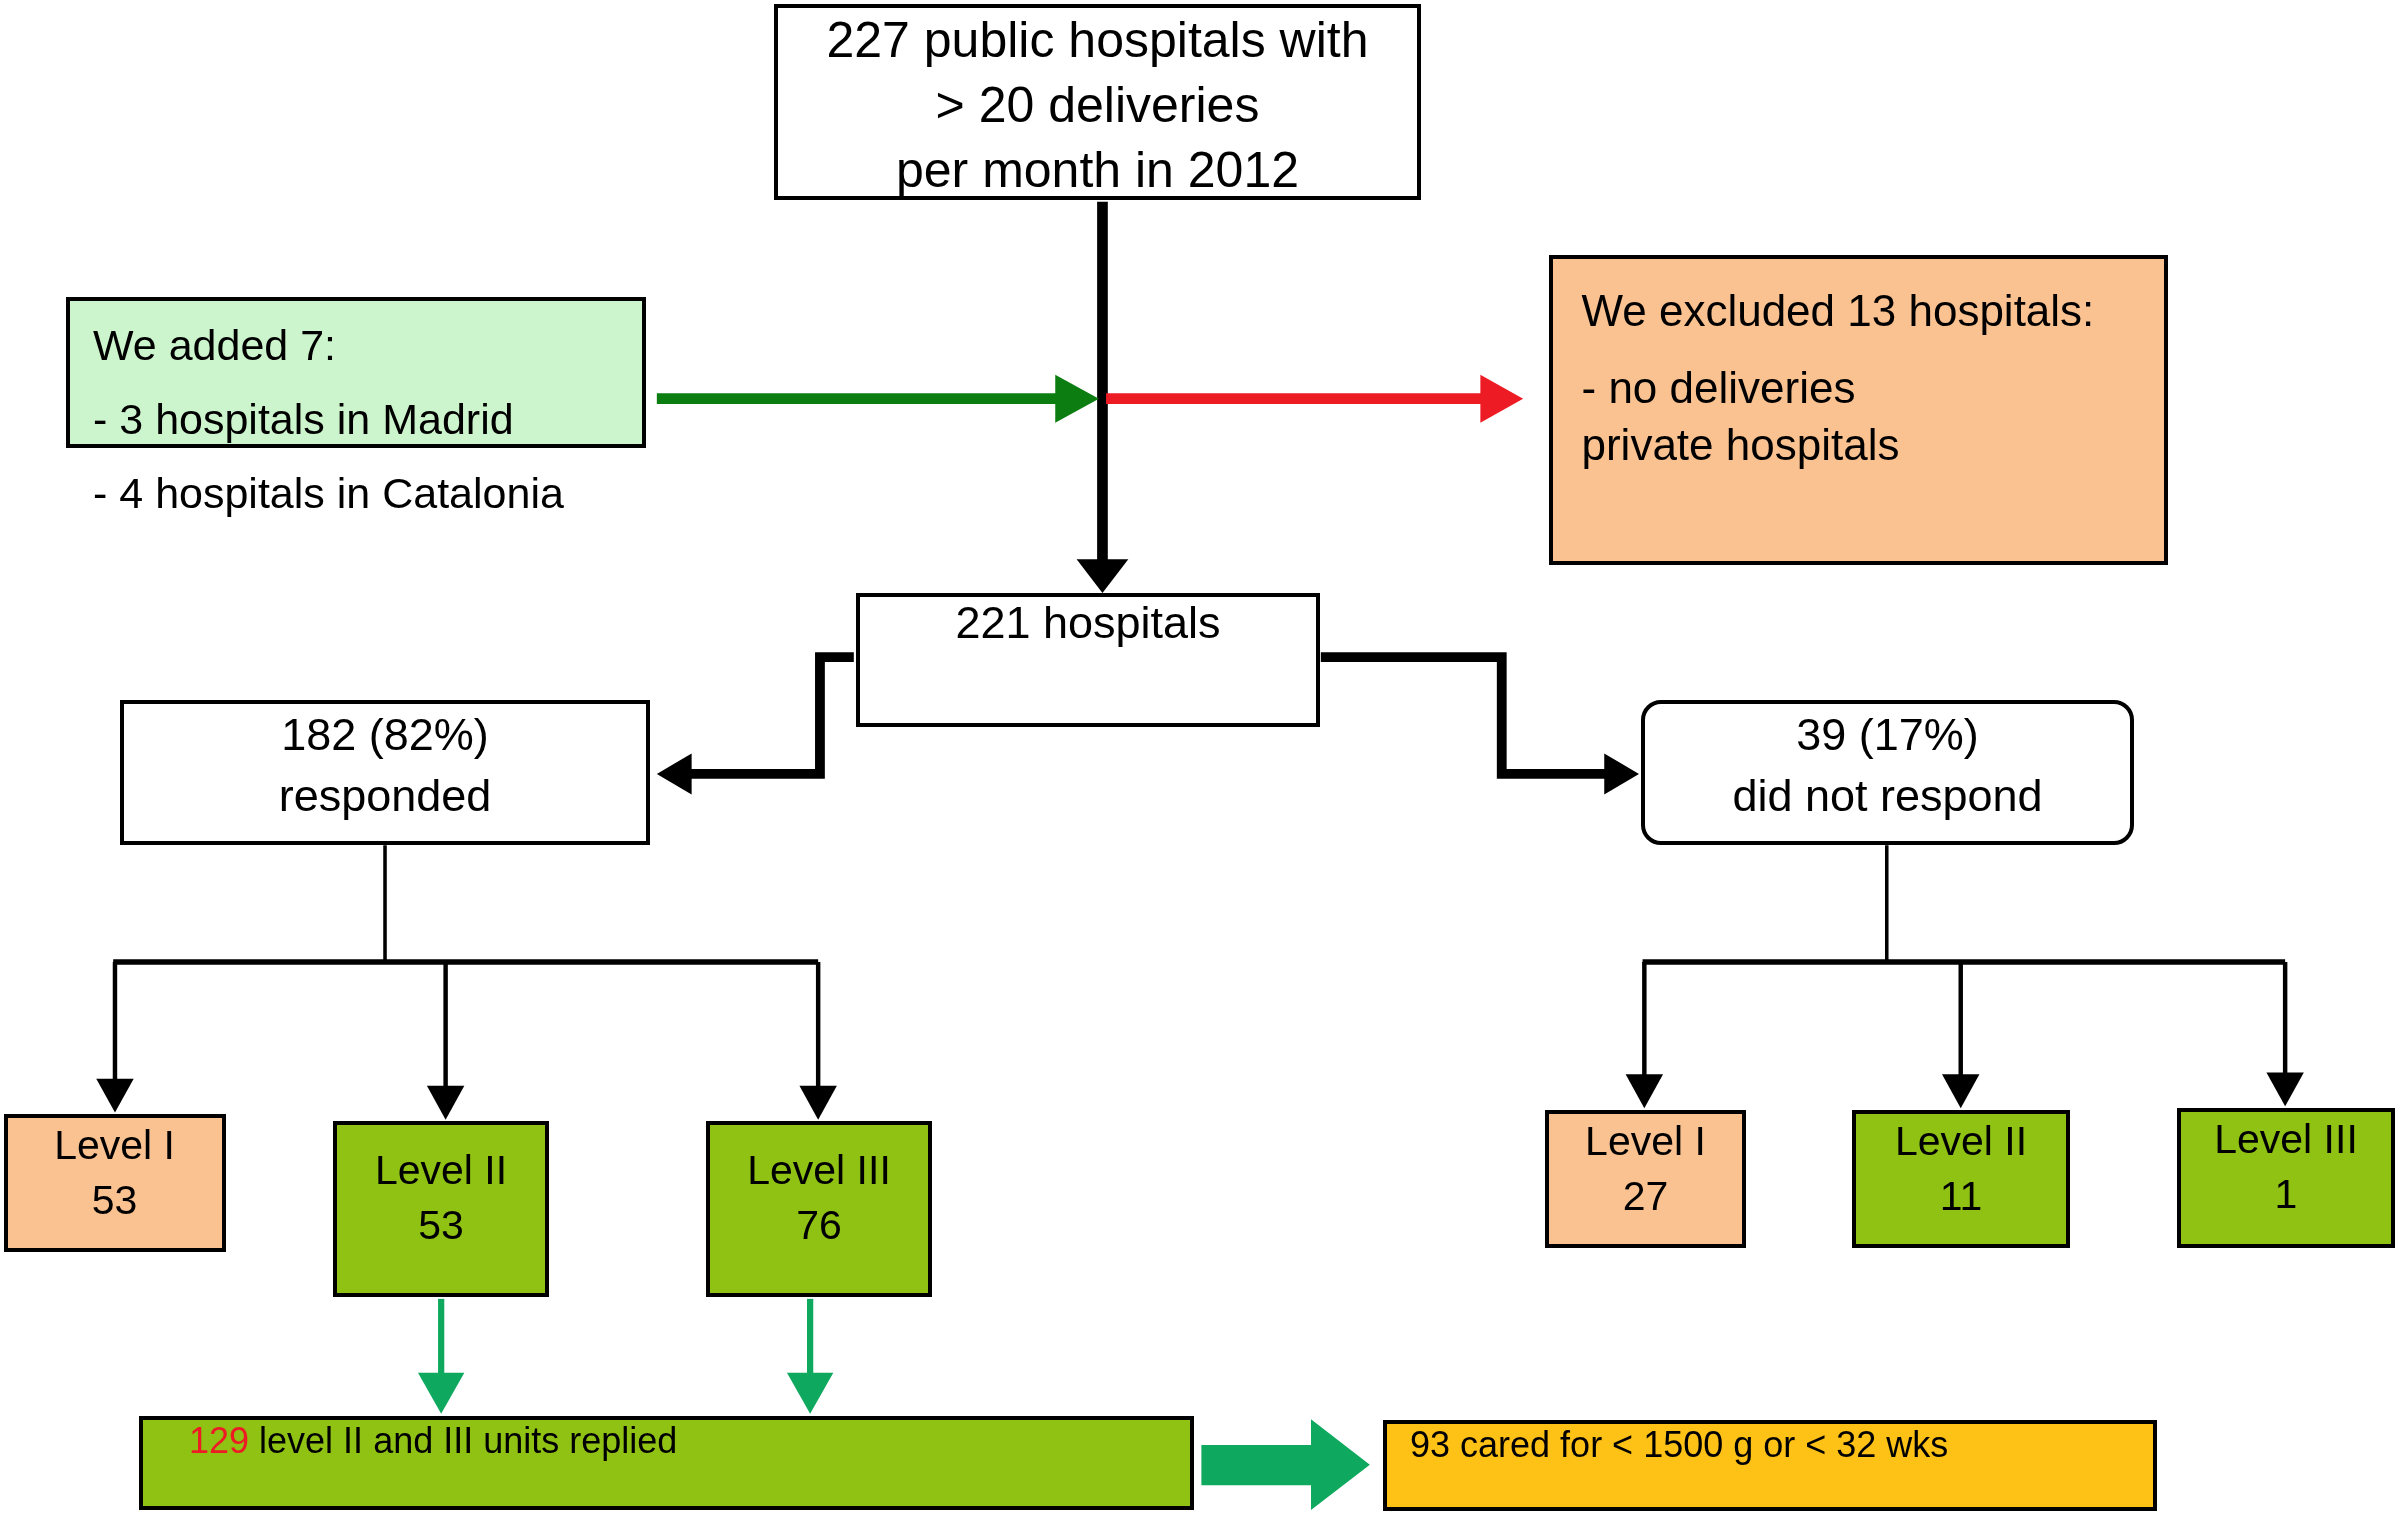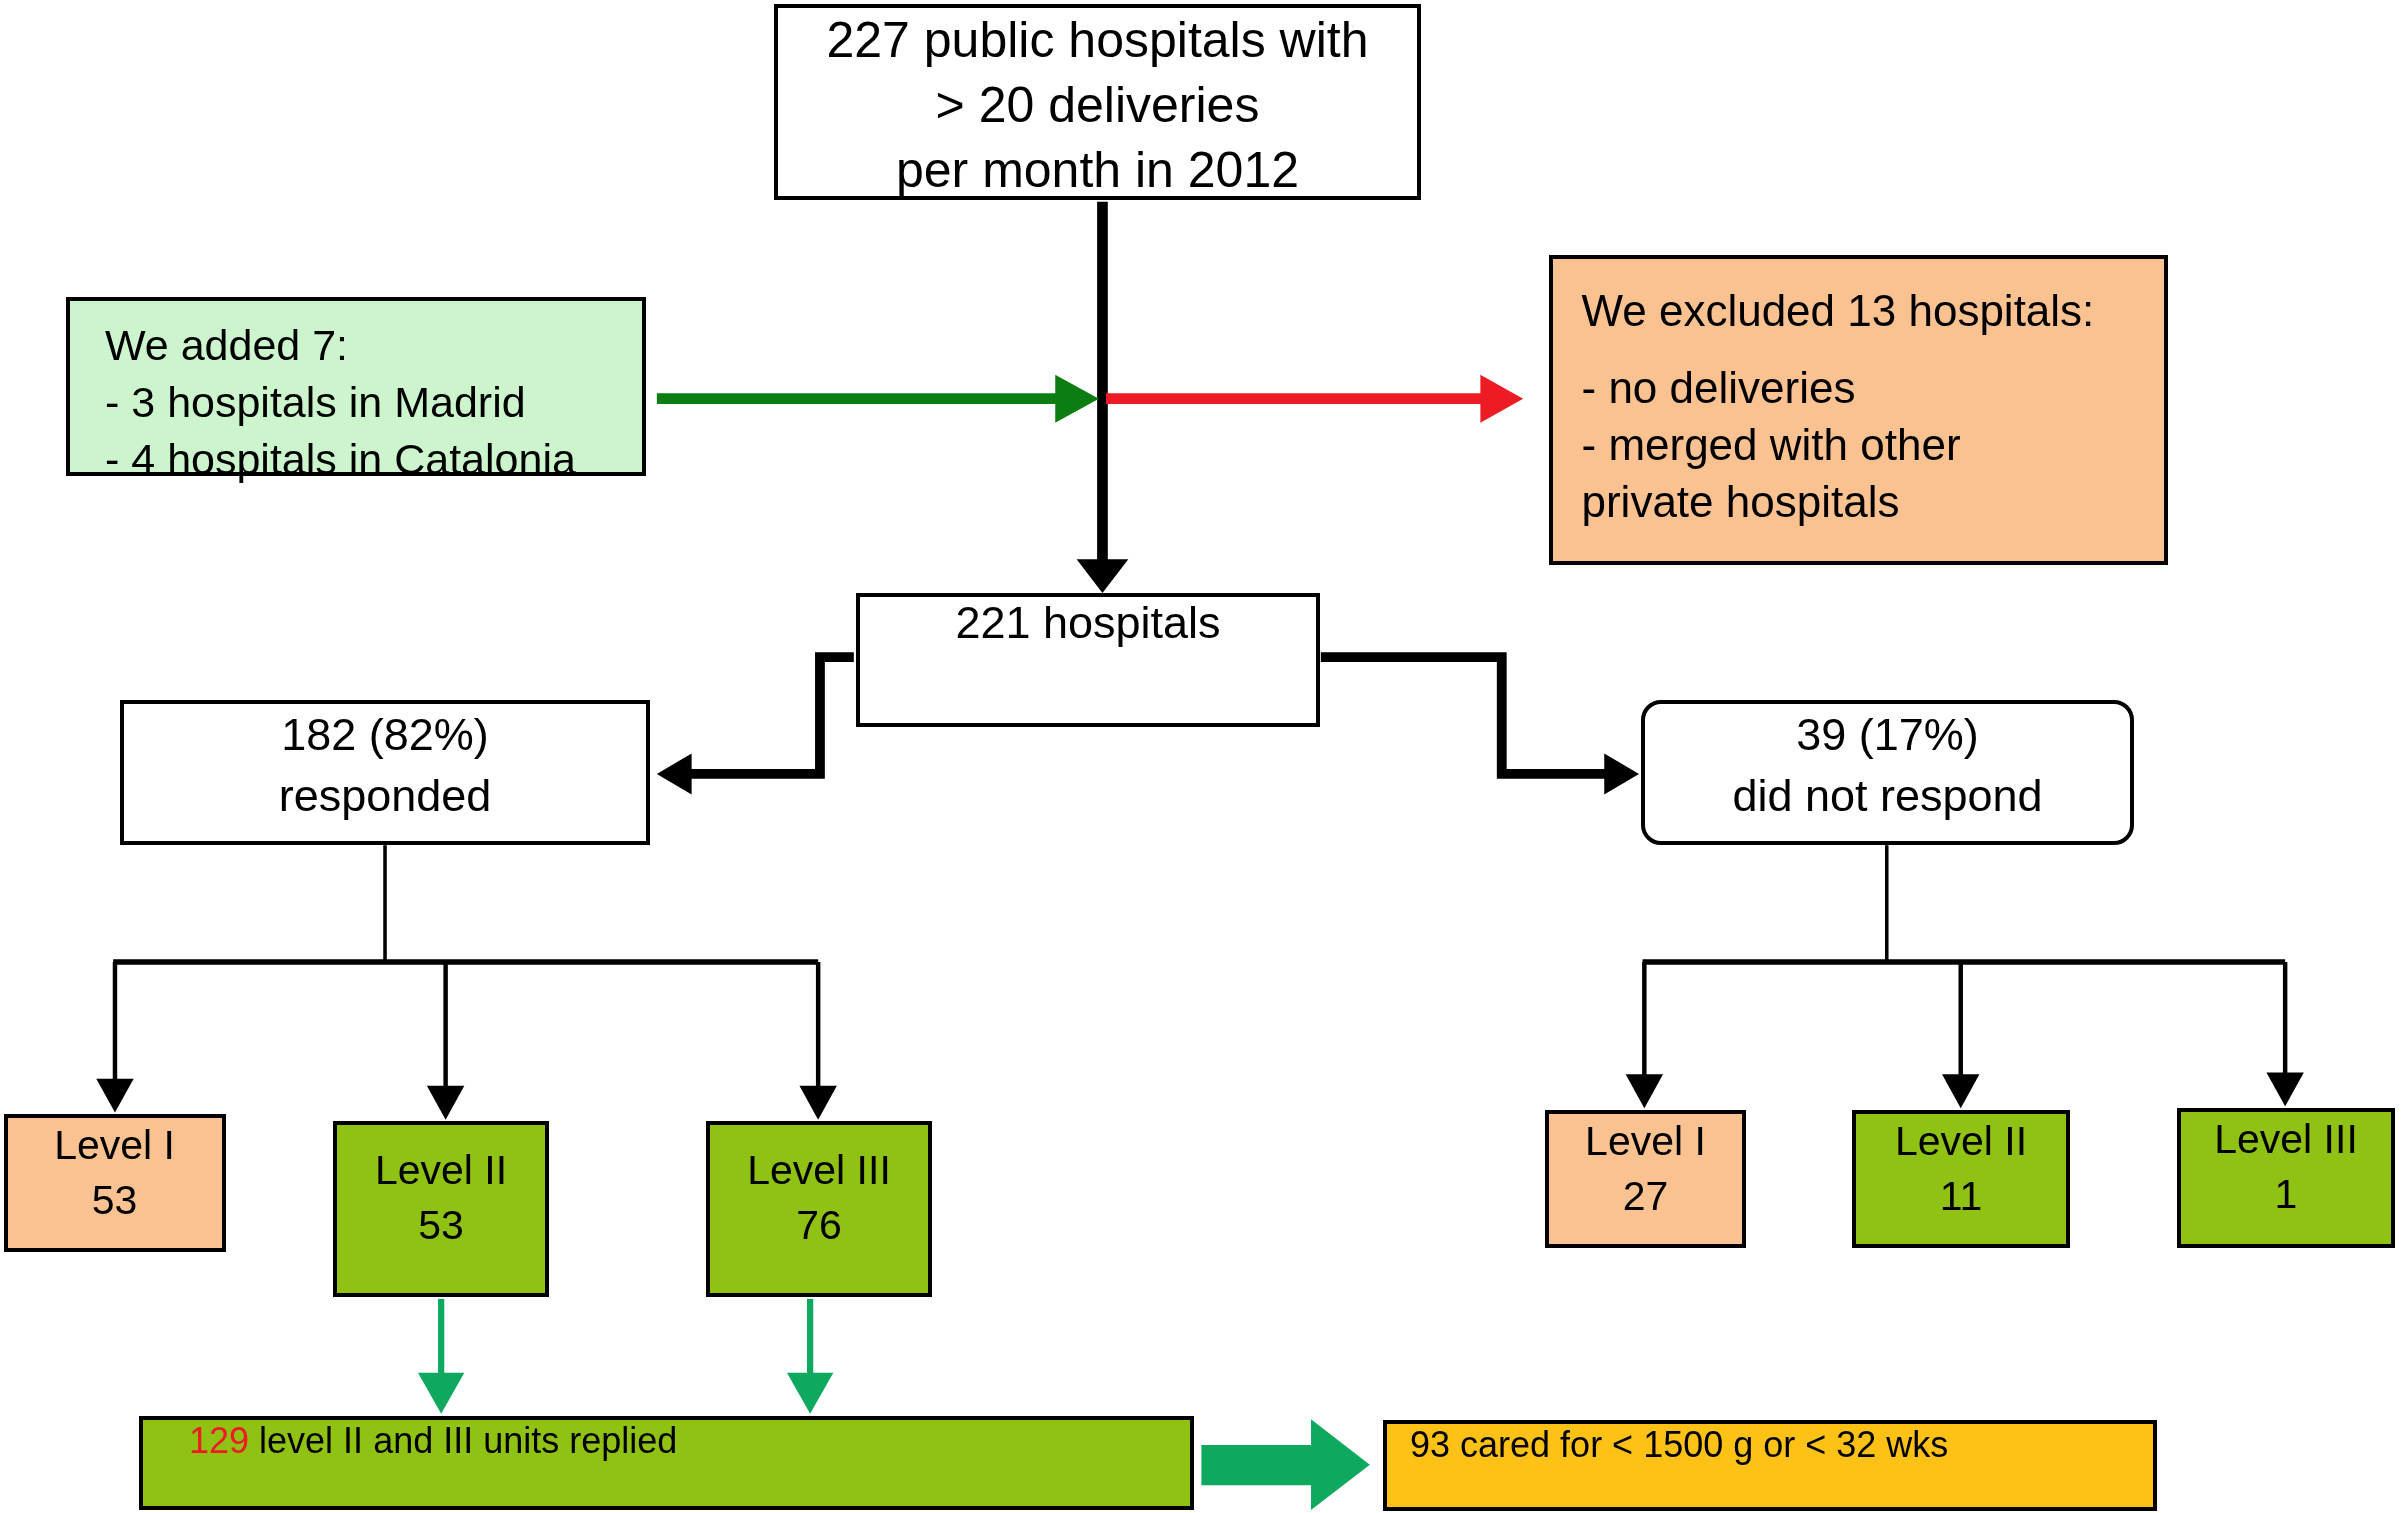--- a/index.html
+++ b/index.html
@@ -23,21 +23,21 @@
     justify-content: flex-start;
     align-items: center;
     text-align: center;
   }
   .box.note {
     justify-content: flex-start;
     align-items: flex-start;
     text-align: left;
   }
   .start    { left: 774px;  top: 3.6px;    width: 647px; height: 196px; font-size: 50px; line-height: 65px; }
-  .added    { left: 66px;   top: 297px;  width: 580px; height: 179px; font-size: 43px; line-height: 57px; padding: 16px 0 0 35px; }
+  .added    { left: 66px;   top: 297px;  width: 580px; height: 151px; font-size: 43px; line-height: 57px; padding: 16px 0 0 23px; gap: 17px; }
   .excluded { left: 1525px; top: 255px;  width: 619px; height: 310px; font-size: 44px; line-height: 57px; padding: 23px 0 0 28.5px; margin-left: 24px; }
   .excluded .ln:first-child { margin-bottom: 19.6px; }
   .pool     { left: 856px;  top: 593px;  width: 464px; height: 134px; font-size: 45px; }
   .resp     { left: 120px;  top: 700px;  width: 530px; height: 145px; font-size: 45px; line-height: 61px; }
   .noresp   { left: 1641px; top: 700px;  width: 493px; height: 145px; font-size: 45px; line-height: 61px; border-radius: 20px; }
   .lvl      { font-size: 41px; line-height: 55px; }
   .lvl.top-align { justify-content: flex-start; padding-top: 18px; }
   .l1l { left: 3.6px;    top: 1114px; width: 222px; height: 138px; }
   .l2l { left: 333px;  top: 1121px; width: 216px; height: 176px; }
   .l3l { left: 706px;  top: 1121px; width: 226px; height: 176px; }
@@ -114,21 +114,20 @@
 
   <div class="box note added" style="background-color: rgb(205, 245, 205);">
     <div class="ln">We added 7:</div>
     <div class="ln">- 3 hospitals in Madrid</div>
     <div class="ln">- 4 hospitals in Catalonia</div>
   </div>
 
   <div class="box note excluded" style="background-color: rgb(250, 194, 144);">
     <div class="ln">We excluded 13 hospitals:</div>
     <div class="ln">- no deliveries</div>
-    <div class="ln">- merged with other</div>
     <div class="ln">private hospitals</div>
   </div>
 
   <div class="box pool">
     <div class="ln">221 hospitals</div>
   </div>
 
   <div class="box resp">
     <div class="ln">182 (82%)</div>
     <div class="ln">responded</div>

